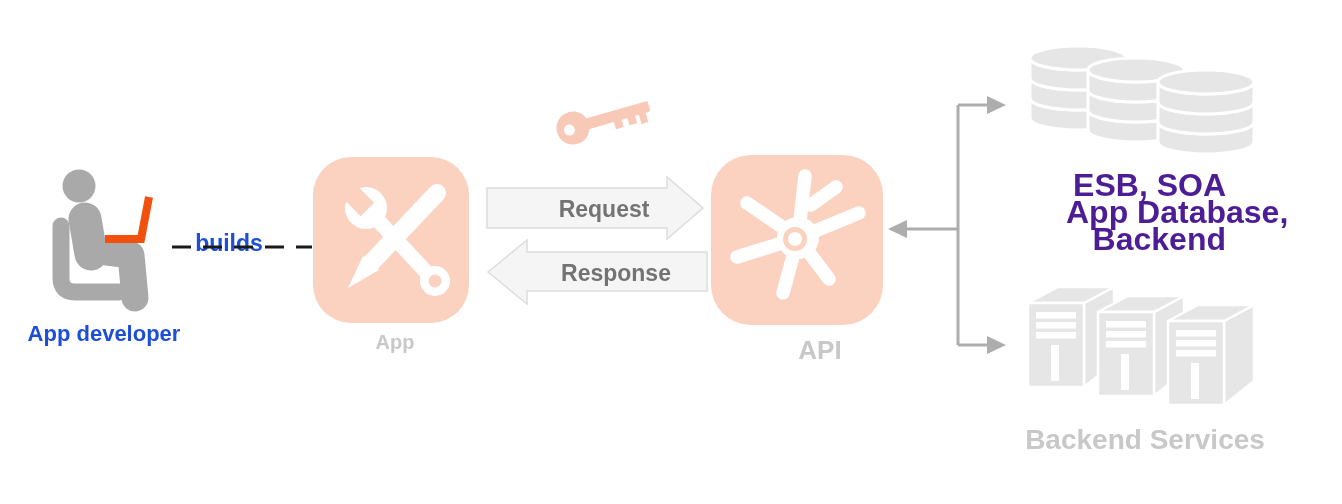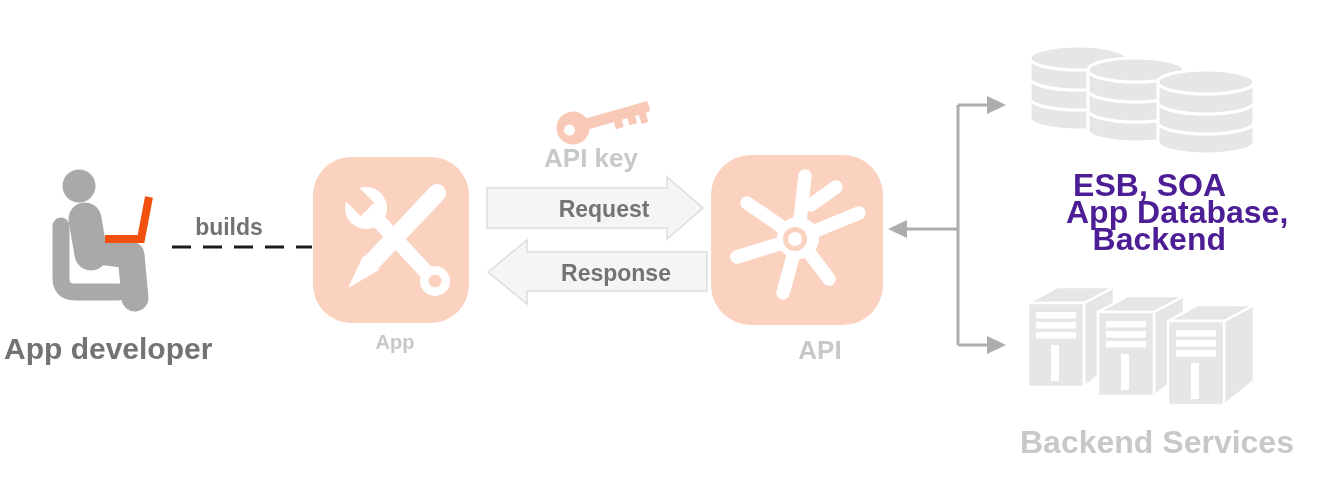--- a/index.html
+++ b/index.html
@@ -11,32 +11,32 @@
     overflow:hidden;
   }
   .abs{position:absolute;}
   .lbl{
     position:absolute;
     font-weight:bold;
     text-align:center;
     line-height:1.15;
     white-space:nowrap;
   }
-  .lbl.black{color:#737373;}
+  .lbl.black{color:#1d4ed8;margin-top:16px;}
   .lbl.gray{color:#c8c8c8;}
   .lbl.arrowtxt{color:#737373;font-size:23px;}
-  .dev-label{left:4px;top:332px;width:200px;font-size:30px;}
+  .dev-label{left:4px;top:305px;width:200px;font-size:22px;}
   .builds-label{left:164px;top:214px;width:130px;font-size:23px;}
   .app-label{left:335px;top:331px;width:120px;font-size:20px;}
   .apikey-label{left:531px;top:144px;width:120px;font-size:26px;color:#cfcfcf;}
   .request-label{left:524px;top:196px;width:160px;}
   .response-label{left:536px;top:260px;width:160px;}
   .api-label{left:760px;top:336px;width:120px;font-size:26px;}
   .esb-label{left:1066px;top:172px;width:160px;font-size:32px;line-height:27px;color:#4c1d95;text-align:right;}
-  .backend-label{left:1020px;top:424px;width:250px;font-size:32px;}
+  .backend-label{left:1020px;top:424px;width:250px;font-size:28px;}
 </style>
 </head>
 <body>
 
 <div id="canvas">
 
   <svg class="abs" style="left:45px;top:162px" width="112" height="160" viewBox="0 0 112 160">
     <path d="M16,64 L16,116 Q16,130 30,130 L74,130" fill="none" stroke="#A9A9A9" stroke-width="17" stroke-linecap="round" stroke-linejoin="round"></path>
     <circle cx="34" cy="24" r="16.5" fill="#A9A9A9"></circle>
     <line x1="40" y1="57" x2="46" y2="92" stroke="#A9A9A9" stroke-width="33" stroke-linecap="round"></line>
@@ -66,21 +66,20 @@
   <svg class="abs" style="left:552px;top:98px" width="112" height="52" viewBox="0 0 112 52">
     <g transform="rotate(-16 21 30)" fill="#F8C9B6">
       <rect x="33" y="24.5" width="67" height="11" rx="2"></rect>
       <rect x="62" y="34" width="8" height="9"></rect>
       <rect x="76" y="34" width="8" height="9"></rect>
       <rect x="88" y="34" width="7" height="11"></rect>
       <circle cx="21" cy="30" r="16.5"></circle>
       <circle cx="17" cy="31" r="5.5" fill="#ffffff"></circle>
     </g>
   </svg>
-  <div class="lbl gray apikey-label">API key</div>
 
   <svg class="abs" style="left:485px;top:175px" width="224" height="132" viewBox="0 0 224 132">
     <polygon points="2,13 182,13 182,2 218,33 182,64 182,53 2,53" fill="#F5F5F5" stroke="#DDDDDD" stroke-width="1.5"></polygon>
     <polygon points="3,97 42,65 42,77 222,77 222,116 42,116 42,129" fill="#F5F5F5" stroke="#DDDDDD" stroke-width="1.5"></polygon>
   </svg>
   <div class="lbl arrowtxt request-label">Request</div>
   <div class="lbl arrowtxt response-label">Response</div>
 
   <svg class="abs" style="left:711px;top:155px" width="172" height="170" viewBox="0 0 172 170">
     <rect x="0" y="0" width="172" height="170" rx="40" fill="#FBD2C0"></rect>

